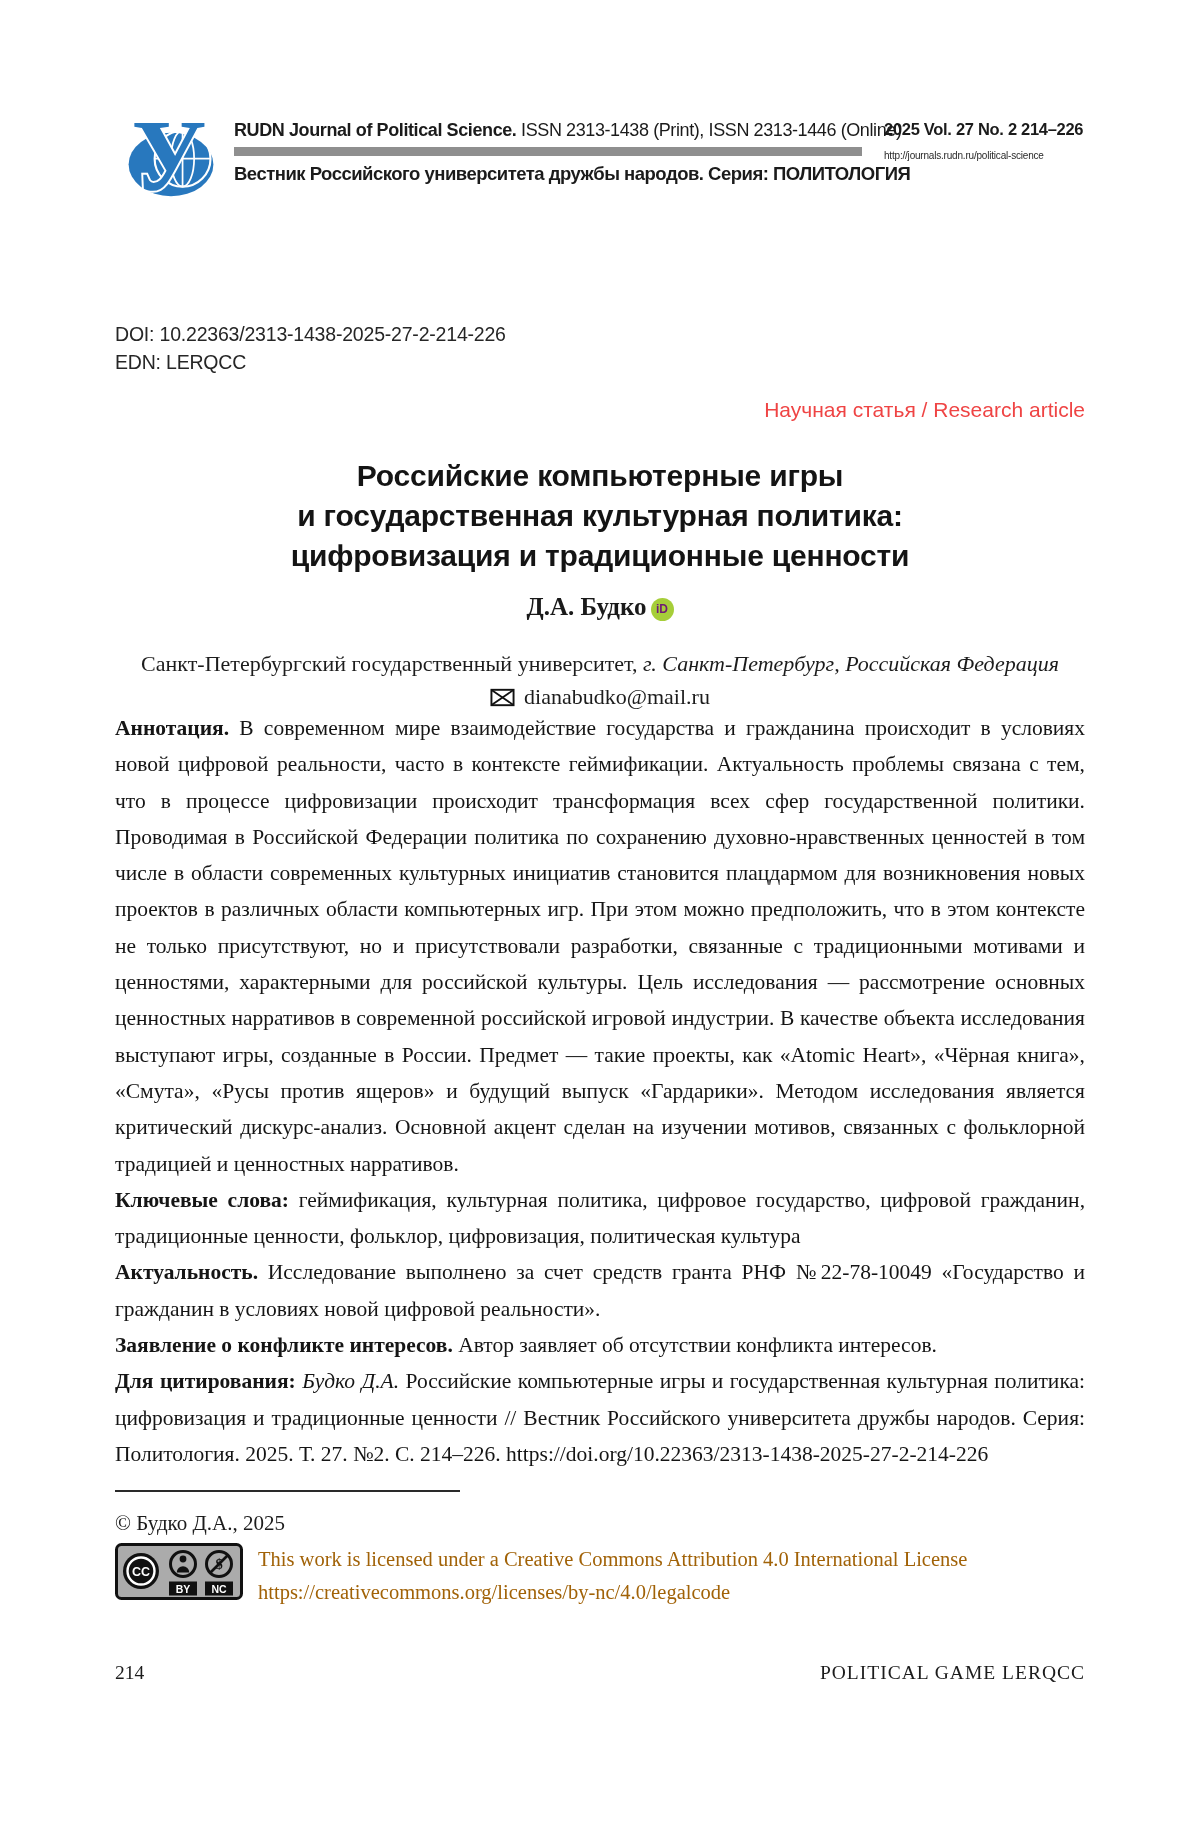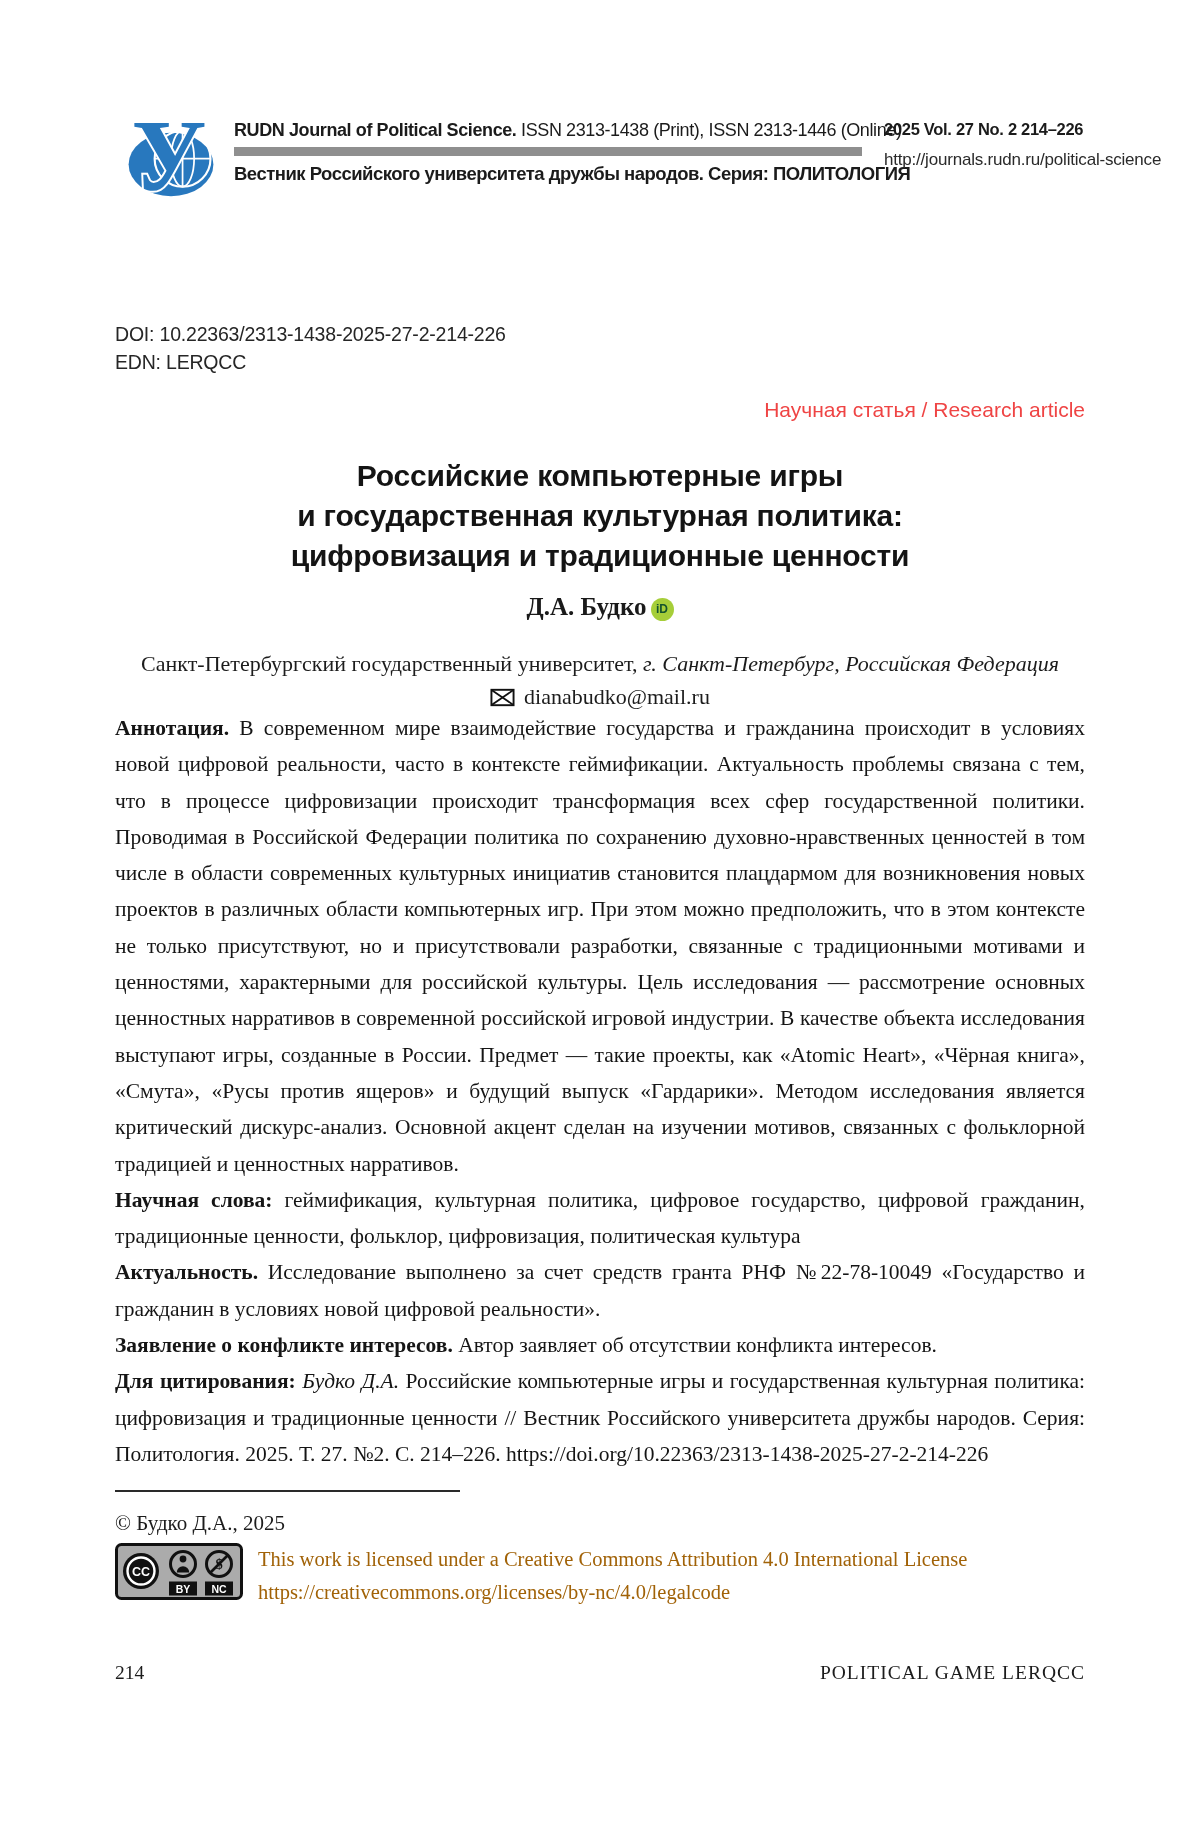--- a/index.html
+++ b/index.html
@@ -11,29 +11,29 @@
   
   .jheader{display:flex;align-items:flex-start;padding:96px 0 0 118px;}
   .logo{flex:0 0 auto;}
   .hcenter{width:634px;margin-left:10px;padding-top:24px;font-family:Liberation Sans, sans-serif;}
   .hline1{font-size:18px;letter-spacing:-0.4px;white-space:nowrap;color:#1b1b1b;}
   .hline1 b{font-weight:bold;}
   .hbar{height:9px;background:#8f8f8f;margin:6px 0 7px 0;width:628px;}
   .hline2{font-size:18.5px;font-weight:bold;letter-spacing:-0.5px;white-space:nowrap;color:#1b1b1b;}
   .hright{margin-left:16px;padding-top:24px;font-family:"Liberation Sans",sans-serif;width:215px;}
   .hissue{font-size:16.5px;font-weight:bold;letter-spacing:-0.3px;white-space:nowrap;color:#1b1b1b;}
-  .hurl{font-size:17px;margin-top:11px;letter-spacing:-0.2px;white-space:nowrap;color:#2a2a2a;}
+  .hurl{font-size:10px;margin-top:11px;letter-spacing:-0.2px;white-space:nowrap;color:#2a2a2a;}
   
   .content{padding:0 115px;}
   .meta{margin-top:112px;font-family:"Liberation Sans",sans-serif;font-size:19.5px;line-height:28px;letter-spacing:-0.2px;color:#262626;}
   .arttype{margin-top:22px;text-align:right;font-family:"Liberation Sans",sans-serif;font-size:21px;color:#ef4444;}
   .title{margin-top:34px;text-align:center;font-family:"Liberation Sans",sans-serif;
          font-weight:bold;font-size:30px;line-height:40px;letter-spacing:-0.2px;color:#141414;}
   .authorrow{margin-top:17px;text-align:center;font-size:25px;font-weight:bold;color:#1a1a1a;}
-  .orcid{display:inline-flex;width:23px;height:23px;border-radius:50%;background:#A6CE39;color:#14532d;
+  .orcid{display:inline-flex;width:23px;height:23px;border-radius:50%;background:#A6CE39;color:#701a75;
          font:bold 12px "Liberation Sans",sans-serif;align-items:center;justify-content:center;
          vertical-align:2px;margin-left:4px;}
   .affil{margin-top:24px;text-align:center;font-size:22px;line-height:37px;color:#1c1c1c;}
   .email{margin-top:2px;text-align:center;font-size:22px;color:#1c1c1c;}
   .email svg{vertical-align:-3px;margin-right:9px;}
   p.body{margin:0;text-align:justify;font-size:21.5px;line-height:36.3px;color:#151515;}
   .abstract{margin-top:24px;}
   .keywords{margin-top:6px;}
   .acknow{margin-top:21px;}
   .conflict{margin-top:7px;}
@@ -104,21 +104,21 @@
         <line x1="24" y1="2" x2="2" y2="17" stroke="#111" stroke-width="1.8"></line>
       </svg><span>dianabudko@mail.ru</span>
     </div>
 
     <p class="body abstract">
       <b>Аннотация.</b>
       <span>В современном мире взаимодействие государства и гражданина происходит в условиях новой цифровой реальности, часто в контексте геймификации. Актуальность проблемы связана с тем, что в процессе цифровизации происходит трансформация всех сфер государственной политики. Проводимая в Российской Федерации политика по сохранению духовно-нравственных ценностей в том числе в области современных культурных инициатив становится плацдармом для возникновения новых проектов в различных области компьютерных игр. При этом можно предположить, что в этом контексте не только присутствуют, но и присутствовали разработки, связанные с традиционными мотивами и ценностями, характерными для российской культуры. Цель исследования — рассмотрение основных ценностных нарративов в современной российской игровой индустрии. В качестве объекта исследования выступают игры, созданные в России. Предмет — такие проекты, как «Atomic Heart», «Чёрная книга», «Смута», «Русы против ящеров» и будущий выпуск «Гардарики». Методом исследования является критический дискурс-анализ. Основной акцент сделан на изучении мотивов, связанных с фольклорной традицией и ценностных нарративов.</span>
     </p>
 
     <p class="body keywords">
-      <b>Научная слова:</b>
+      <b>Ключевые слова:</b>
       <span>геймификация, культурная политика, цифровое государство, цифровой гражданин, традиционные ценности, фольклор, цифровизация, политическая культура</span>
     </p>
 
     <p class="body acknow">
       <b>Актуальность.</b>
       <span>Исследование выполнено за счет средств гранта РНФ №22-78-10049 «Государство и гражданин в условиях новой цифровой реальности».</span>
     </p>
 
     <p class="body conflict">
       <b>Заявление о конфликте интересов.</b>

